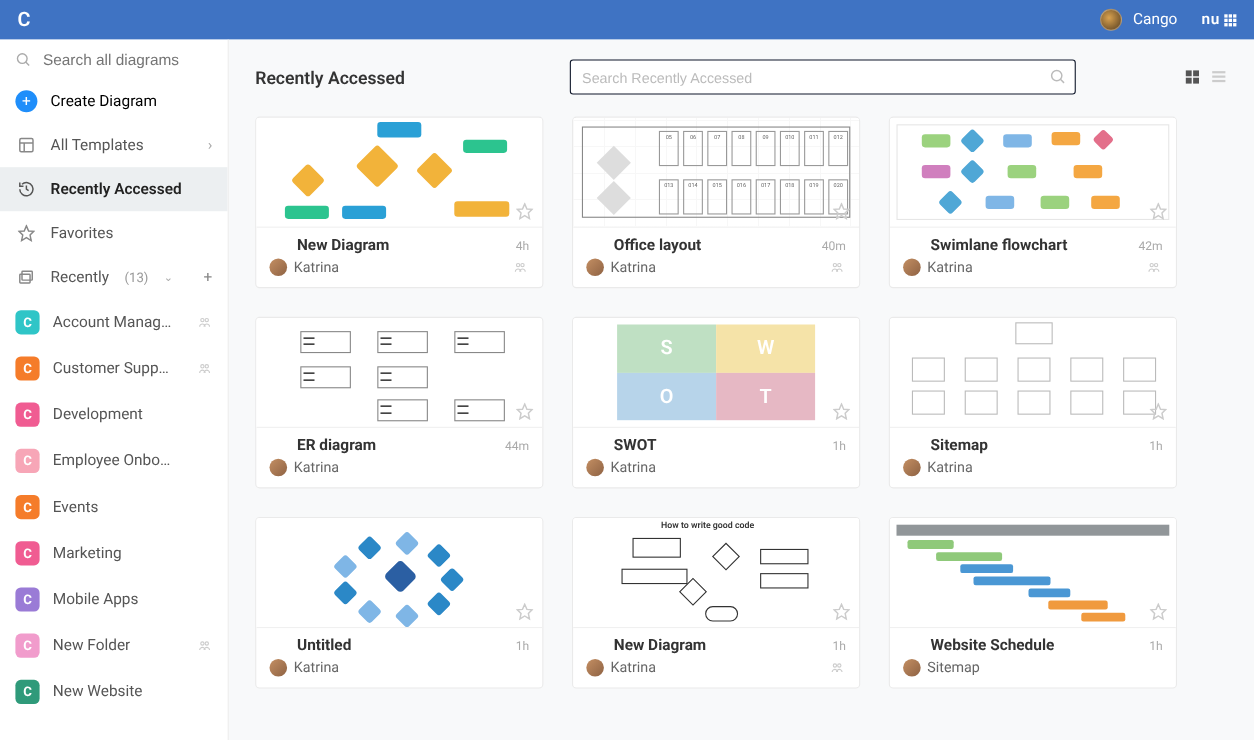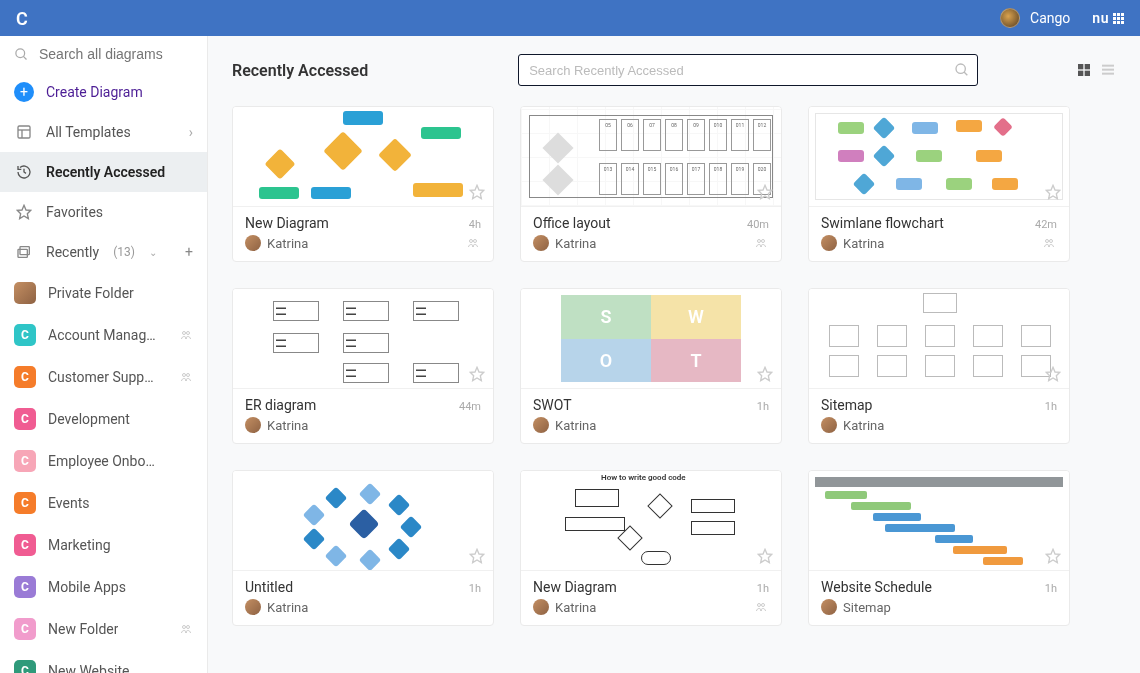--- a/index.html
+++ b/index.html
@@ -17,21 +17,21 @@
 
 
 .layout { display: flex; height: calc(673px - 36px); }
 
 
 .sidebar { width: 208px; flex: 0 0 208px; border-right: 1px solid #eaeaea; background: #fff; overflow: hidden; }
 .search-row { display: flex; align-items: center; gap: 10px; padding: 10px 14px; color: #888; font-size: 14px; }
 .search-row input { border: none; outline: none; font-size: 14px; color: #3b82f6; width: 100%; }
 .create-row { display: flex; align-items: center; gap: 12px; padding: 10px 14px; cursor: pointer; }
 .create-row .plus { width: 20px; height: 20px; border-radius: 50%; background: #1f8efa; color: #fff; display: flex; align-items: center; justify-content: center; font-size: 14px; line-height: 1; }
-.create-row .label { color: #4c1d95; font-size: 14px; }
+.create-row .label { color: #000000; font-size: 14px; }
 .nav-item { display: flex; align-items: center; gap: 12px; padding: 10px 14px; cursor: pointer; color: #555; font-size: 14px; }
 .nav-item .ico { width: 20px; height: 20px; display: flex; align-items: center; justify-content: center; color: #888; flex-shrink: 0; }
 .nav-item .chev { color: #aaa; margin-left: auto; }
 .nav-item.active { background: #eceff1; color: #222; font-weight: 600; }
 .nav-item .count { color: #999; font-size: 12px; margin-left: 2px; }
 .nav-item .add-folder { margin-left: auto; color: #888; font-size: 14px; }
 .folder-list .nav-item .ico { width: 22px; height: 22px; border-radius: 5px; font-size: 12px; font-weight: 700; color: #fff; }
 .folder-list .nav-item .label { white-space: nowrap; overflow: hidden; text-overflow: ellipsis; max-width: 112px; color: #555; }
 .folder-list .nav-item .share { margin-left: auto; color: #ccc; }
 .av-circle { width: 22px; height: 22px; border-radius: 50%; background: linear-gradient(135deg,#c48f63,#8e6243); }
@@ -48,21 +48,21 @@
 .view-toggle .vt { color: #ccc; cursor: pointer; }
 .view-toggle .vt.active { color: #555; }
 
 
 .grid-cards { display: grid; grid-template-columns: repeat(3, 262px); gap: 26px 26px; }
 .card { background: #fff; border: 1px solid #eaeaea; border-radius: 4px; overflow: hidden; width: 262px; }
 .card .thumb { height: 100px; background: #fff; position: relative; border-bottom: 1px solid #f0f0f0; overflow: hidden; }
 .card .thumb .star { position: absolute; right: 8px; bottom: 6px; color: #ccc; cursor: pointer; }
 .card .meta { padding: 8px 12px 10px 12px; }
 .card .row1 { display: flex; justify-content: space-between; align-items: baseline; }
-.card .title { font-size: 14px; color: #333; font-weight: 400; }
+.card .title { font-size: 14px; color: #333; font-weight: 700; margin-left: 25px; }
 .card .time { font-size: 11px; color: #aaa; }
 .card .row2 { display: flex; align-items: center; gap: 6px; margin-top: 4px; }
 .card .author-av { width: 16px; height: 16px; border-radius: 50%; background: linear-gradient(135deg,#c48f63,#8e6243); }
 .card .author { font-size: 13px; color: #666; }
 .card .share { margin-left: auto; color: #ccc; font-size: 12px; }
 
 
 .th-flow { position: absolute; inset: 0; }
 .th-flow .node { position: absolute; border-radius: 3px; }
 .th-office { background: repeating-linear-gradient(90deg,#f7f7f7 0 1px,transparent 1px 28px), repeating-linear-gradient(0deg,#f7f7f7 0 1px,transparent 1px 24px); }
@@ -155,24 +155,20 @@
             <rect x="3" y="8" width="14" height="12" rx="1"></rect>
           </svg>
       </span>
       <span>Recently</span>
       <span class="count">(13)</span>
       <span style="color:#aaa;font-size:10px;margin-left:2px;">⌄</span>
       <span class="add-folder">+</span>
     </div>
 
     <div class="folder-list">
-      <div class="nav-item">
-        <span class="ico av-circle"></span>
-        <span class="label">Private Folder</span>
-      </div>
 
       <div id="folders-mount">
           <div class="nav-item">
           <span class="ico" style="background: rgb(47, 197, 199);">C</span>
           <span class="label">Account Manage...</span>
           <span class="share">
             <svg width="14" height="12" viewBox="0 0 24 24" fill="none" stroke="#ccc" stroke-width="2">
                 <circle cx="8" cy="8" r="3"></circle>
                 <circle cx="16" cy="8" r="3"></circle>
                 <path d="M3 20c0-3 3-5 5-5s5 2 5 5"></path>

